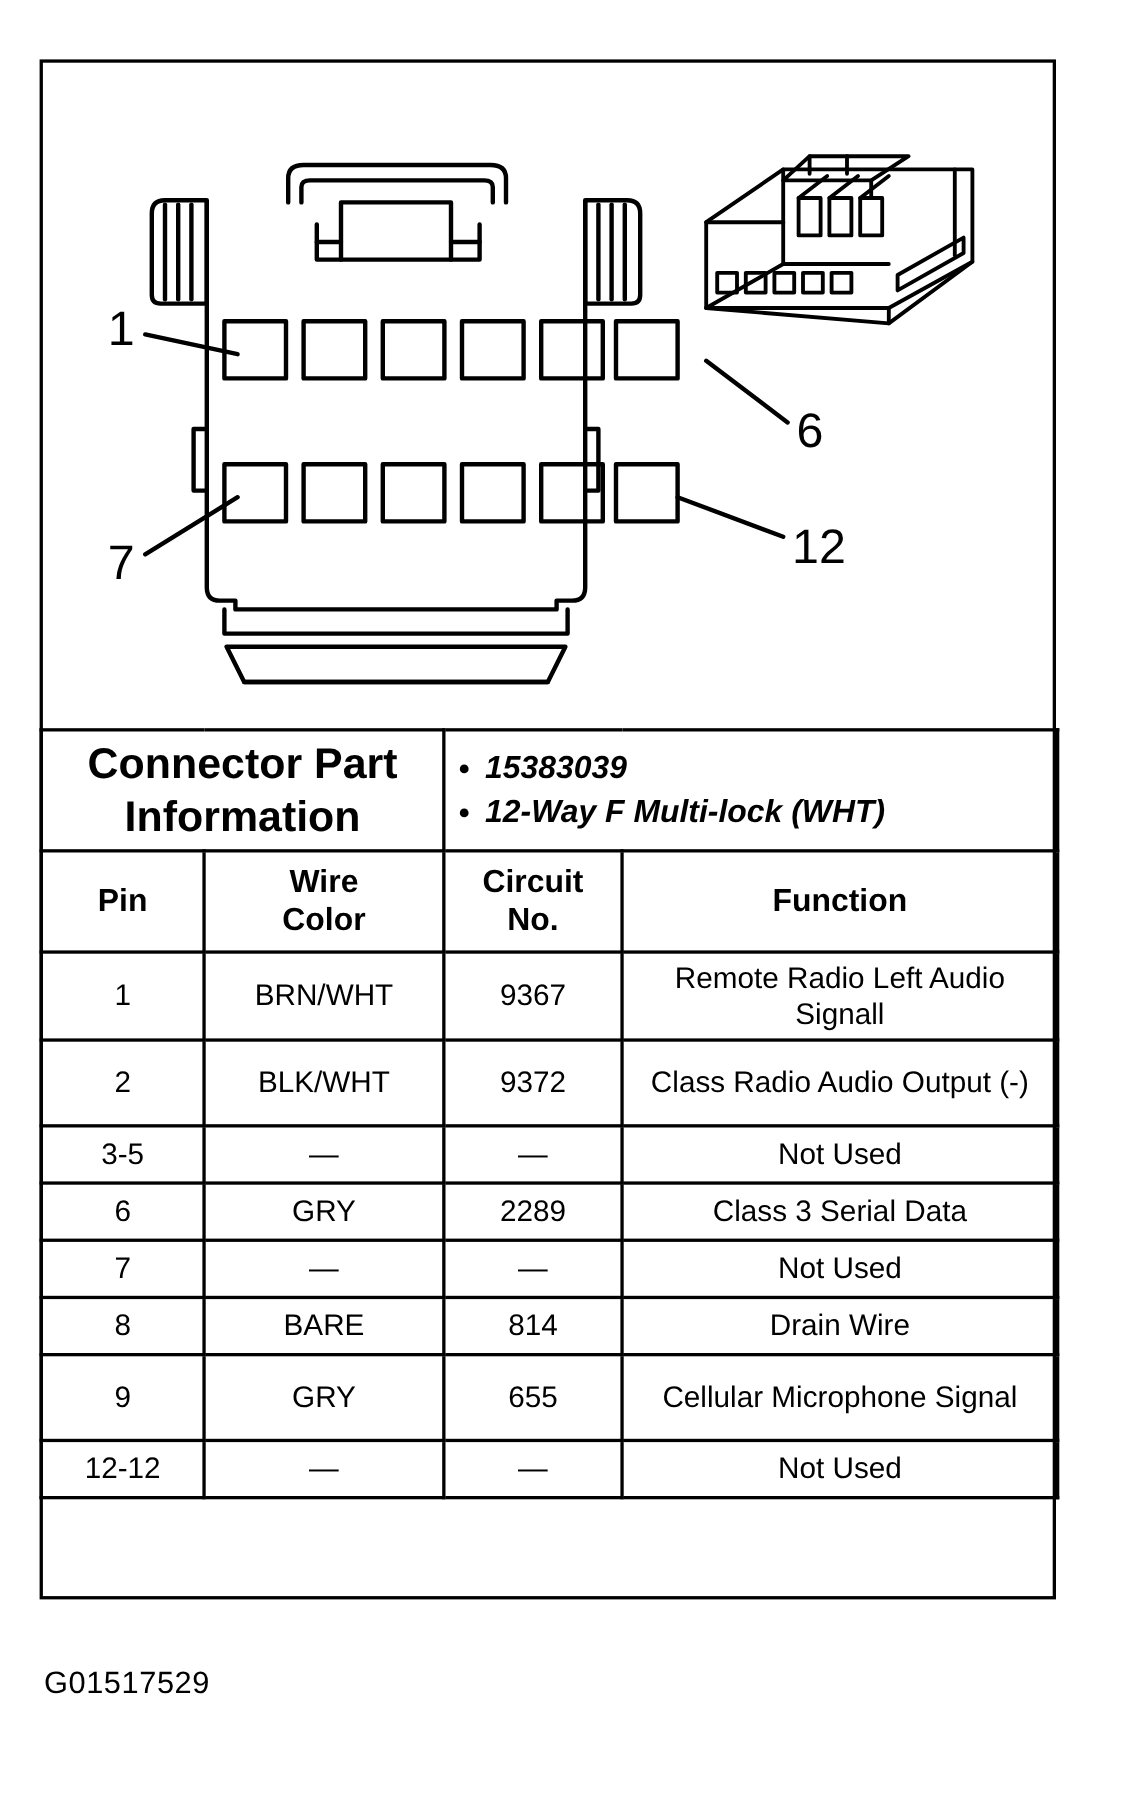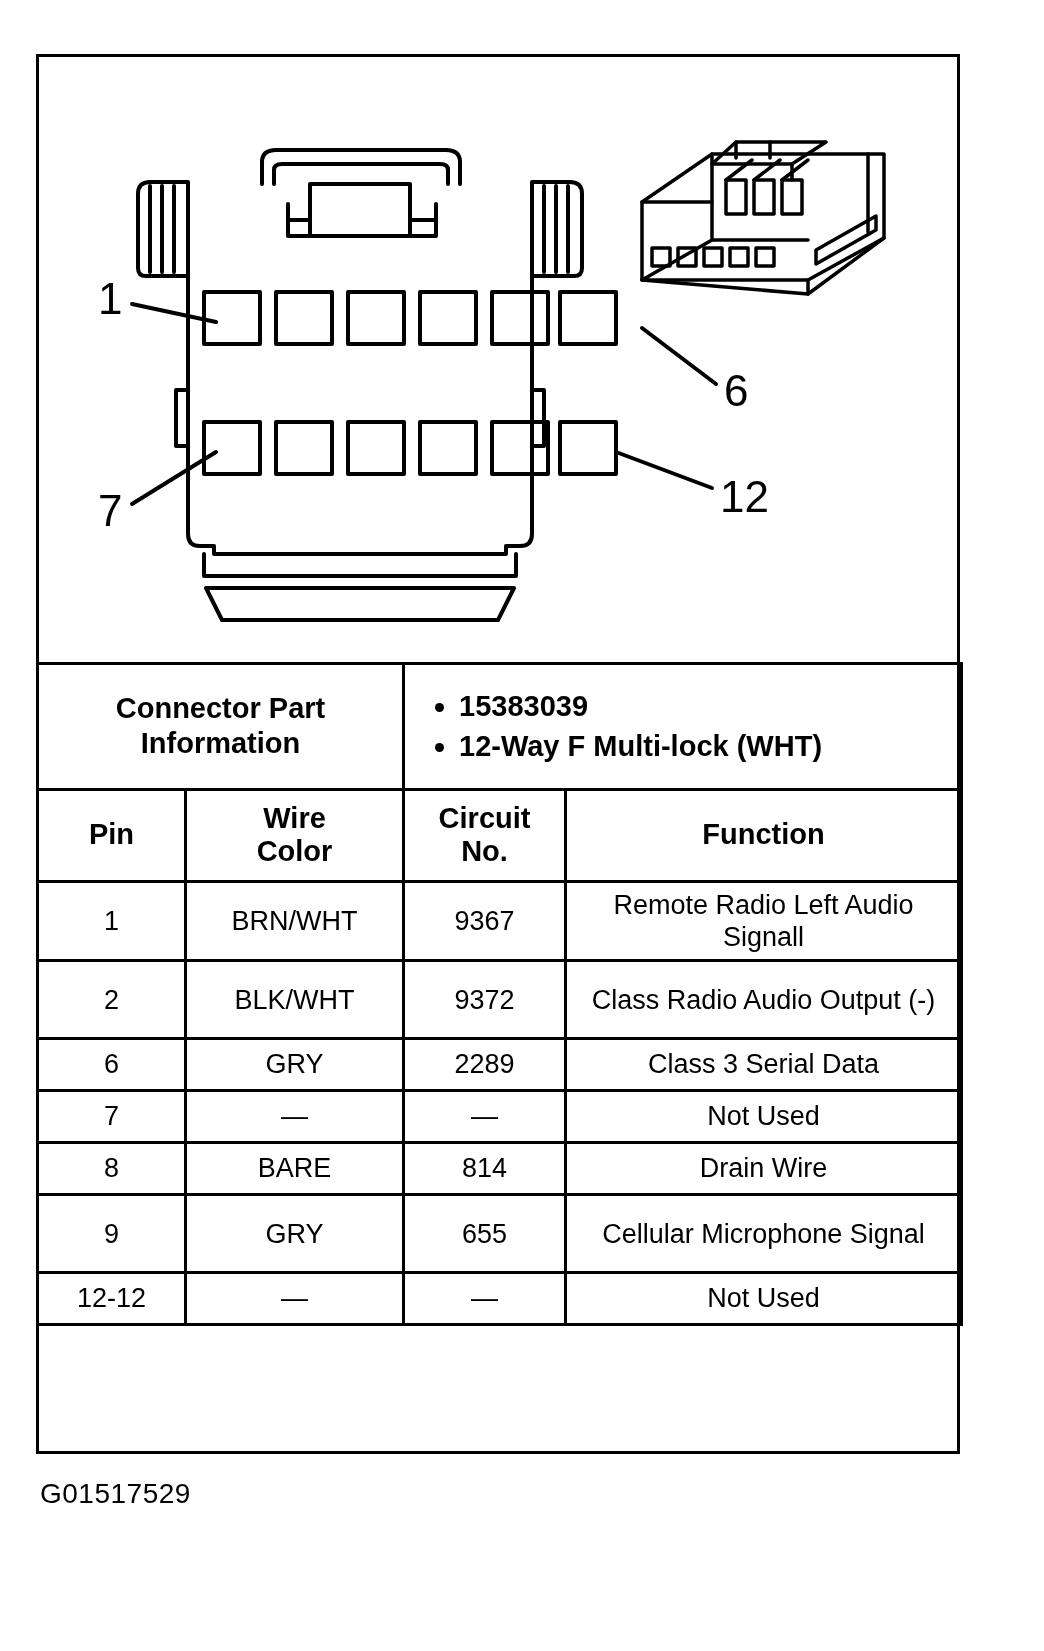--- a/index.html
+++ b/index.html
@@ -62,33 +62,34 @@
     box-sizing: border-box;
   }
   .col-pin     { width: 148px; }
   .col-color   { width: 218px; }
   .col-circuit { width: 162px; }
   .col-func    { width: 396px; }
 
   .cpi-cell {
     text-align: center;
     font-weight: bold;
-    font-size: 29px;
+    font-size: 39px;
     line-height: 1.22;
     padding: 14px 6px;
   }
   .cpi-list-cell {
     padding: 12px 10px 12px 34px;
     font-weight: bold;
     font-size: 29px;
   }
   .cpi-list {
-    margin: 18px;
+    margin: 0;
     padding: 0 0 0 26px;
     list-style: disc;
+    font-style: italic;
   }
   .cpi-list li { margin: 5px 0; line-height: 1.2; }
 
   .hdr {
     text-align: center;
     font-weight: bold;
     font-size: 29px;
     line-height: 1.15;
     height: 92px;
   }
@@ -99,21 +100,21 @@
   .cell-left { text-align: center; padding-left: 14px; }
   .row-cell { height: 52px; line-height: 1.18; }
   .row-cell-tall { height: 78px; line-height: 1.2; }
 
   .dash { letter-spacing: 0; }
 
   
   .figcode {
     position: absolute;
     left: 40px;
-    top: 1478px;
+    top: 1514px;
     font-size: 28px;
     letter-spacing: 0.5px;
   }
 </style>
 </head>
 <body>
 
 <div id="page">
 
   <div class="frame"></div>
@@ -251,20 +252,26 @@
         <td class="cell-left row-cell-tall">Remote Radio Left Audio Signall</td>
       </tr>
 
       <tr>
         <td class="cell-center row-cell-tall">2</td>
         <td class="cell-center row-cell-tall">BLK/WHT</td>
         <td class="cell-center row-cell-tall">9372</td>
         <td class="cell-left row-cell-tall">Class Radio Audio Output (-)</td>
       </tr>
 
+      <tr>
+        <td class="cell-center row-cell">3-5</td>
+        <td class="cell-center row-cell dash">—</td>
+        <td class="cell-center row-cell dash">—</td>
+        <td class="cell-left row-cell">Not Used</td>
+      </tr>
 
       <tr>
         <td class="cell-center row-cell">6</td>
         <td class="cell-center row-cell">GRY</td>
         <td class="cell-center row-cell">2289</td>
         <td class="cell-left row-cell">Class 3 Serial Data</td>
       </tr>
 
       <tr>
         <td class="cell-center row-cell">7</td>

